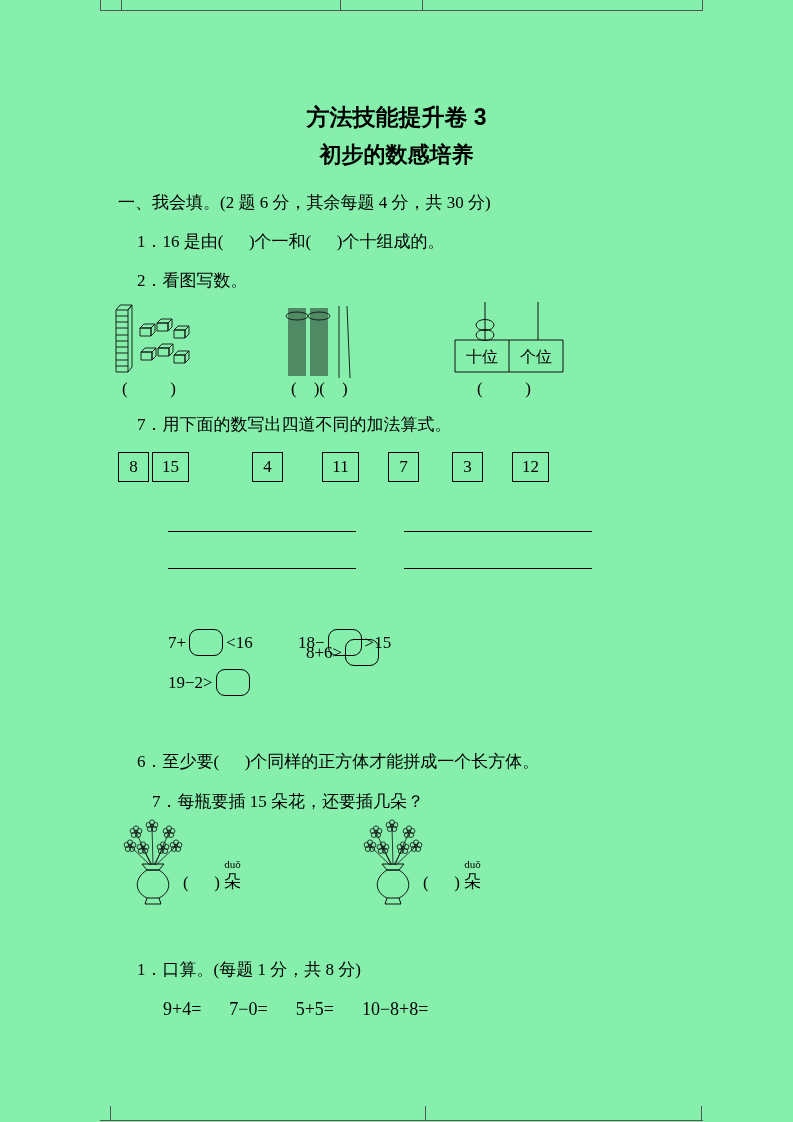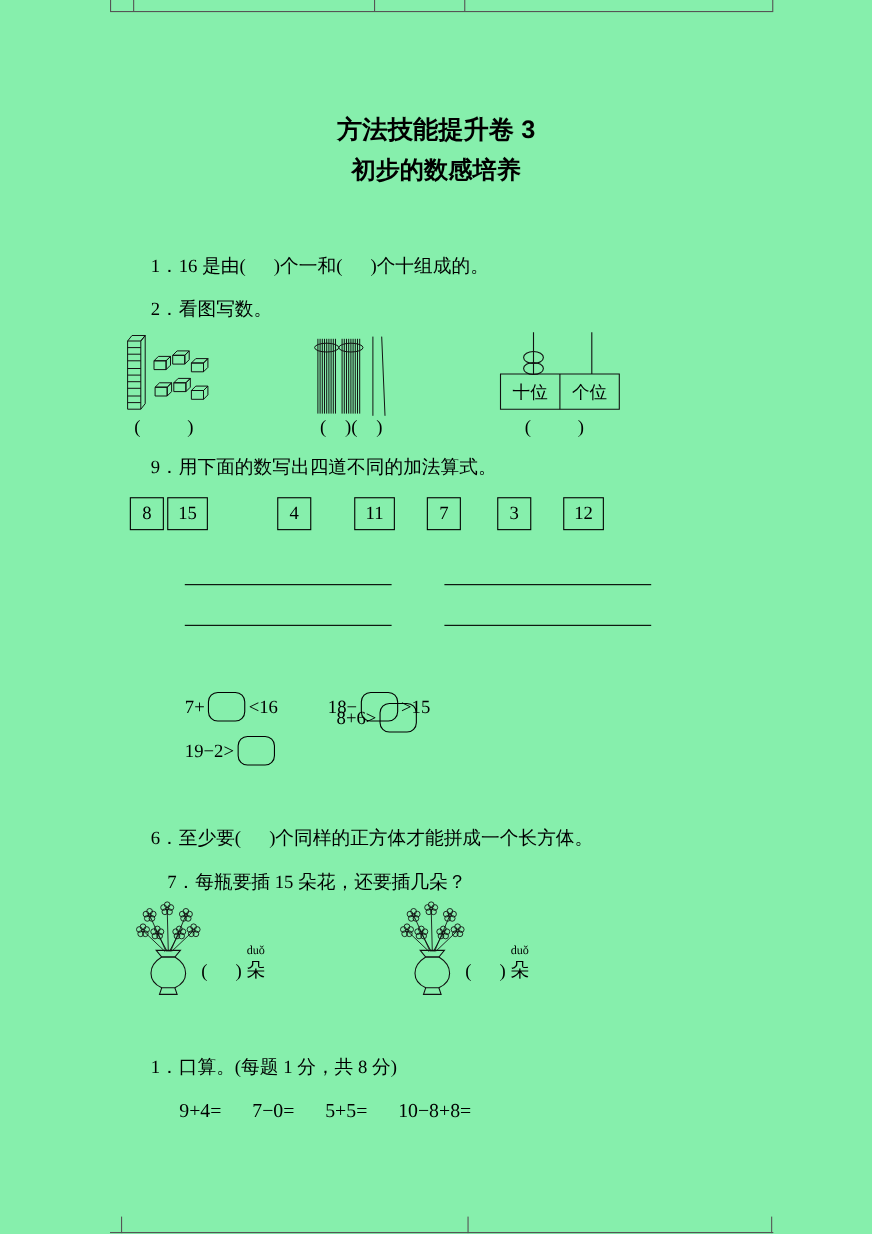--- a/index.html
+++ b/index.html
@@ -47,20 +47,21 @@
   <div class="edge-h" style="left:100px; top:10px; width:603px;"></div>
   <div class="edge-v" style="left:100px; top:0; height:10px;"></div>
   <div class="edge-v" style="left:121px; top:0; height:10px;"></div>
   <div class="edge-v" style="left:340px; top:0; height:10px;"></div>
   <div class="edge-v" style="left:422px; top:0; height:10px;"></div>
   <div class="edge-v" style="left:702px; top:0; height:10px;"></div>
 
   <div class="title">方法技能提升卷 3</div>
   <div class="subtitle">初步的数感培养</div>
 
+  <div class="t" style="left:118px; top:192px;">一、我会填。(2 题 6 分，其余每题 4 分，共 30 分)</div>
   <div class="t" style="left:137px; top:231px;">1．16 是由(      )个一和(      )个十组成的。</div>
   <div class="t" style="left:137px; top:270px;">2．看图写数。</div>
 
   <svg style="left:110px; top:300px;" width="95" height="78" viewBox="0 0 95 78">
     <defs>
       <g id="cube1" fill="none" stroke="#111" stroke-width="0.9">
         <rect x="0" y="4" width="11" height="8"></rect>
         <path d="M0,4 L4,0 L15,0 L11,4 Z"></path>
         <path d="M11,4 L15,0 L15,8 L11,12 Z"></path>
       </g>
@@ -99,21 +100,21 @@
       <ellipse cx="33" cy="25" rx="9" ry="5.5"></ellipse>
       <ellipse cx="33" cy="35" rx="9" ry="5.5"></ellipse>
       <rect x="3" y="40" width="108" height="32"></rect>
       <line x1="57" y1="40" x2="57" y2="72"></line>
     </g>
     <text x="30" y="62" text-anchor="middle" font-size="16" fill="#000">十位</text>
     <text x="84" y="62" text-anchor="middle" font-size="16" fill="#000">个位</text>
   </svg>
   <div class="t" style="left:477px; top:378px;">(          )</div>
 
-  <div class="t" style="left:137px; top:414px;">9．用下面的数写出四道不同的加法算式。</div>
+  <div class="t" style="left:137px; top:414px;">7．用下面的数写出四道不同的加法算式。</div>
   <div class="numbox" style="left:118px; width:29px;">8</div>
   <div class="numbox" style="left:152px; width:35px;">15</div>
   <div class="numbox" style="left:252px; width:29px;">4</div>
   <div class="numbox" style="left:322px; width:35px;text-align:center;">11</div>
   <div class="numbox" style="left:388px; width:29px;">7</div>
   <div class="numbox" style="left:452px; width:29px;">3</div>
   <div class="numbox" style="left:512px; width:35px;">12</div>
 
   <div class="blankline" style="left:168px; top:531px;"></div>
   <div class="blankline" style="left:404px; top:531px;"></div>

